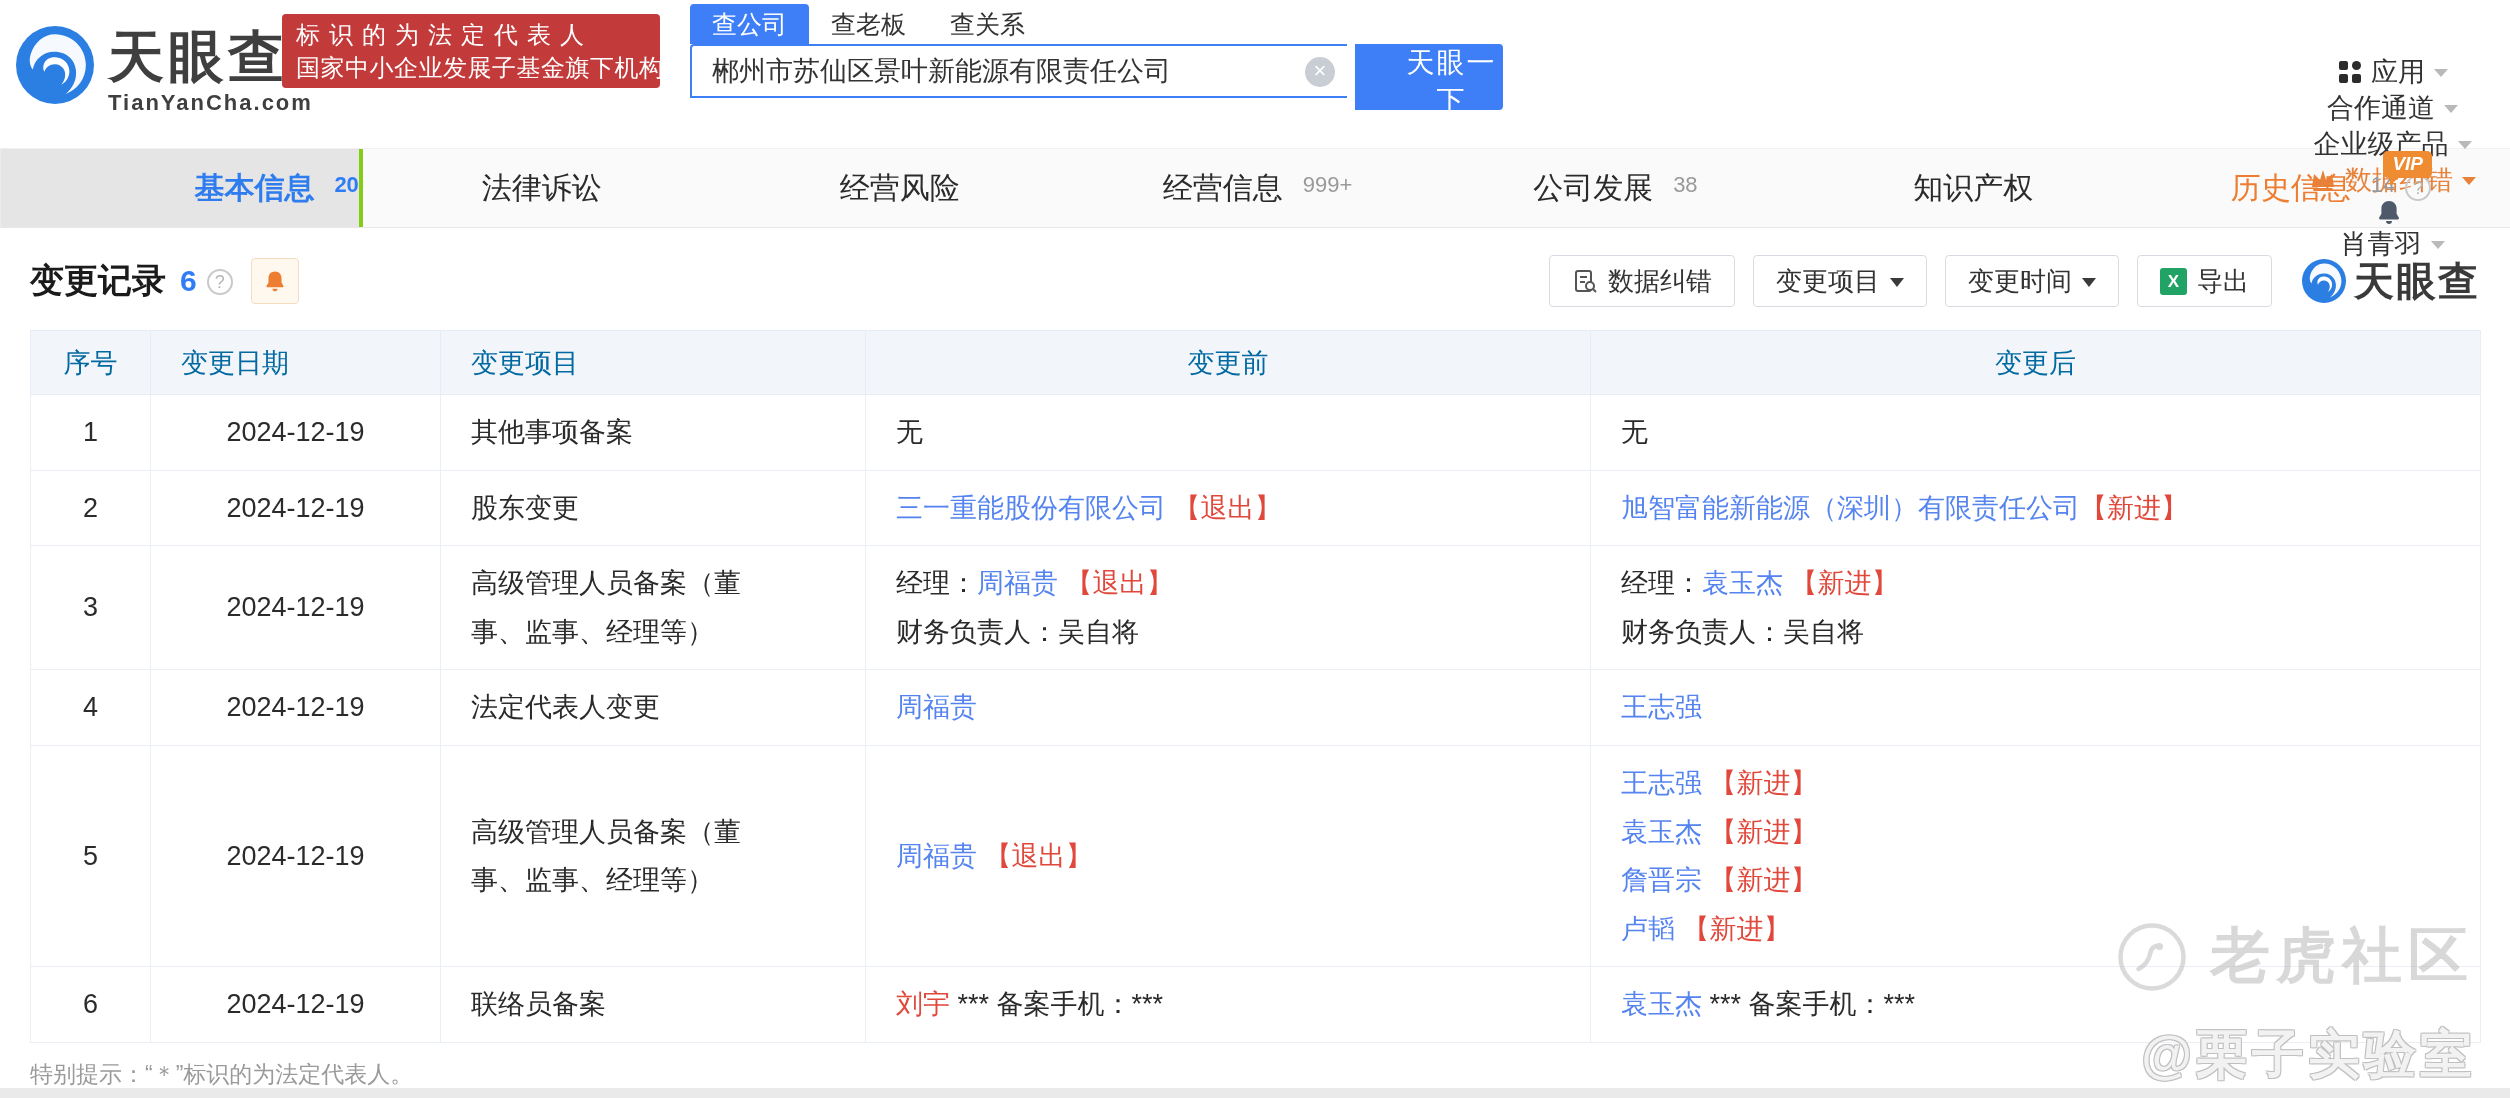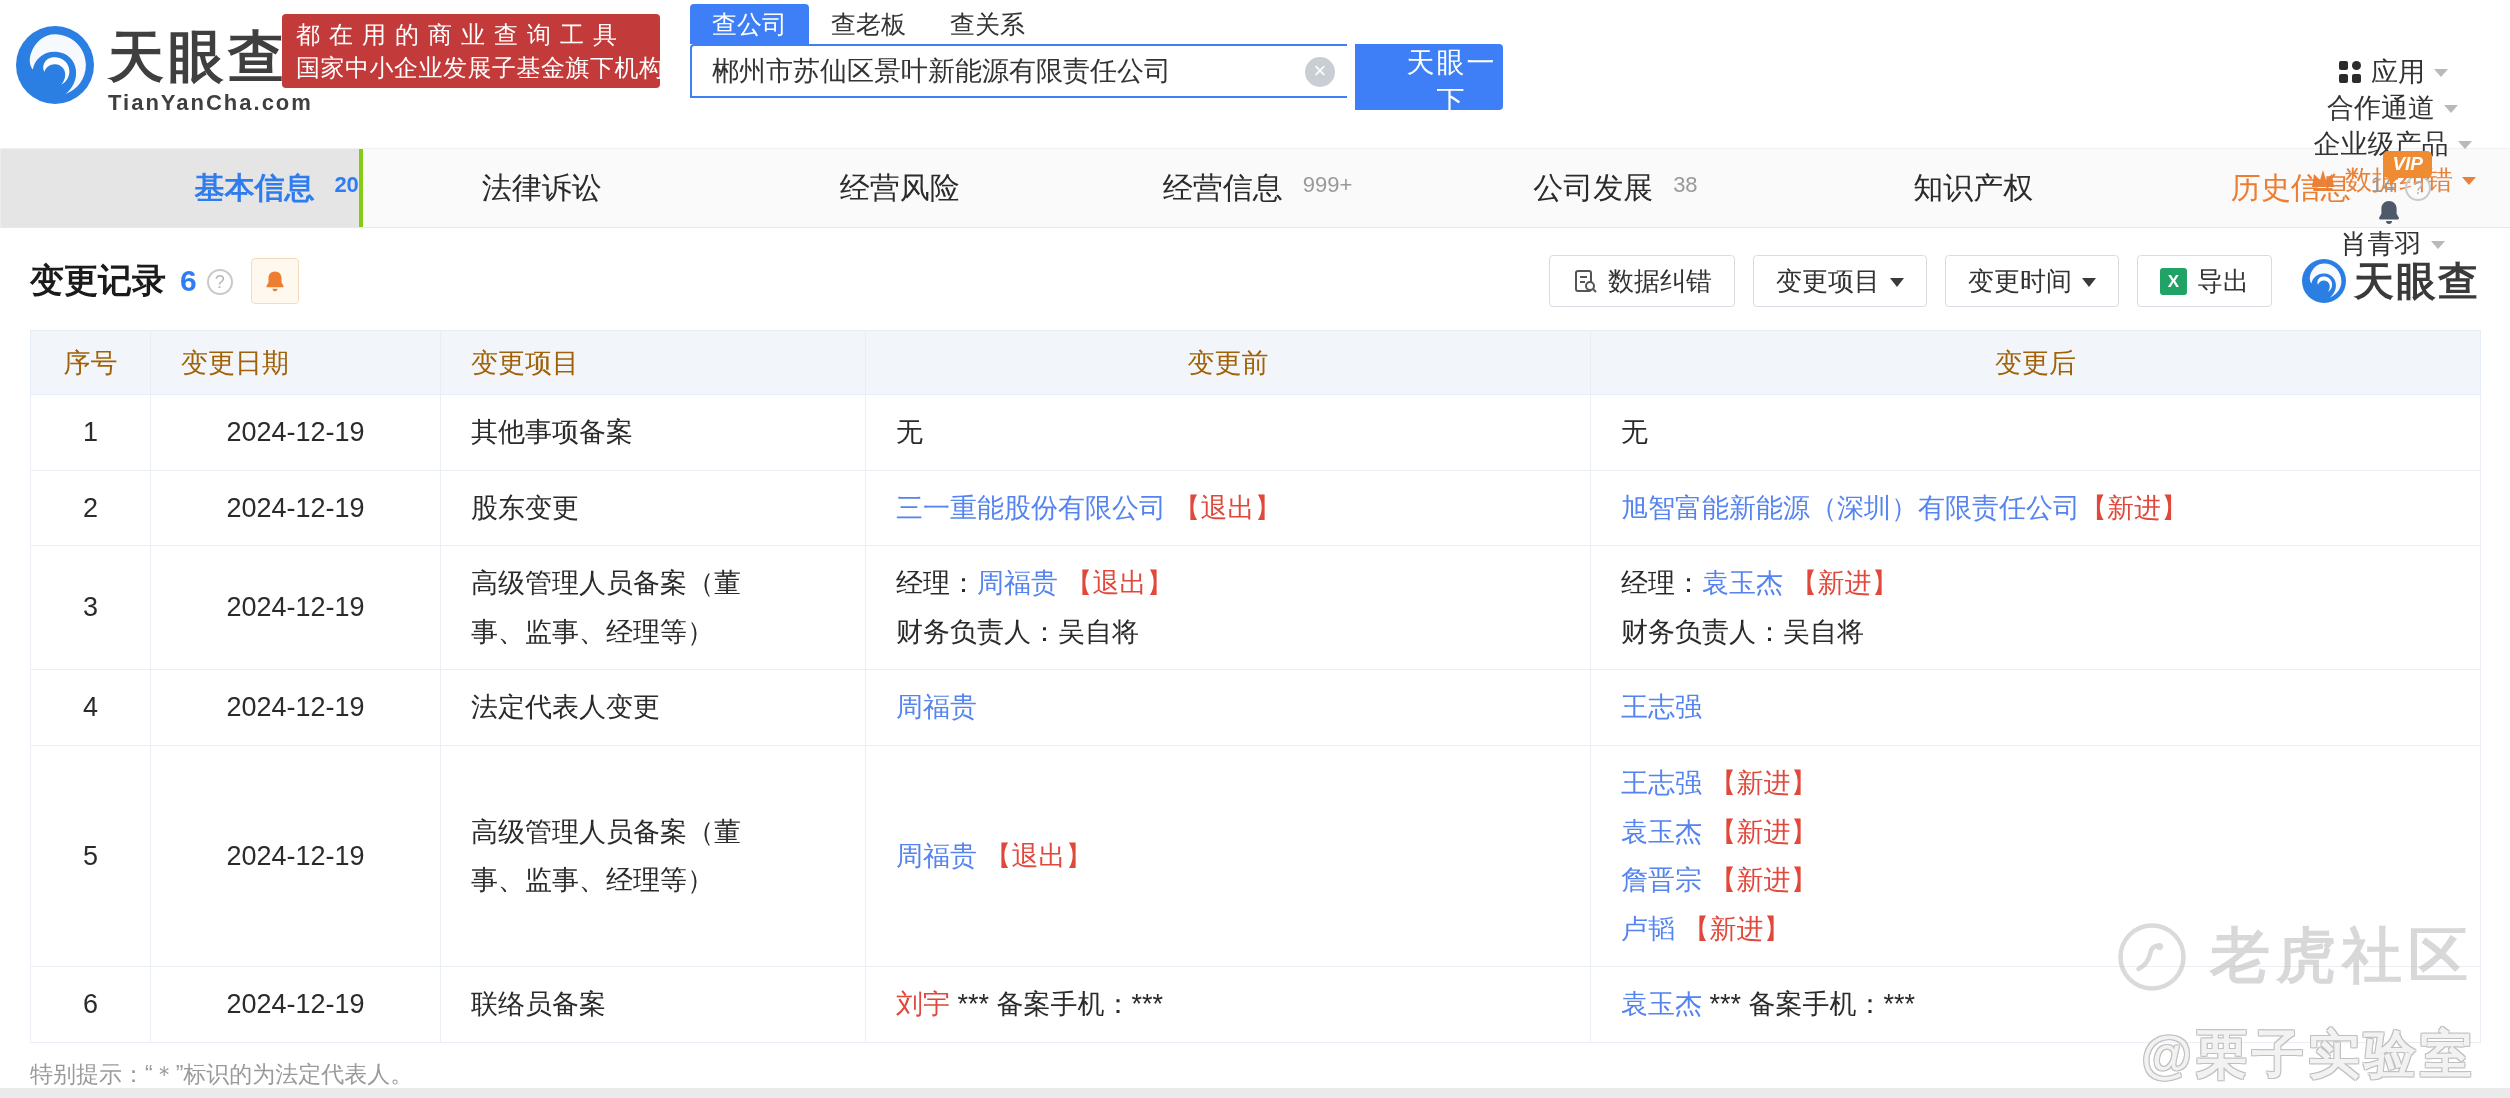--- a/index.html
+++ b/index.html
@@ -71,21 +71,21 @@
   .btn svg { margin-right:10px; }
   .dcaret { width:0; height:0; border:7px solid transparent; border-top:9px solid #3a3a3a; margin-left:10px; margin-top:9px; }
   .xls { width:27px; height:27px; background:#21a366; border-radius:3px; color:#fff; font-size:17px;
          font-weight:bold; text-align:center; line-height:27px; margin-right:10px; }
   .brand-sm { display:flex; align-items:center; margin-left:30px; }
   .brand-sm svg { width:44px; height:44px; }
   .brand-sm span { font-size:40px; font-weight:bold; color:#3a3a3a; margin-left:8px; letter-spacing:2px; }
 
   
   table.chg { width:2450px; margin:22px 30px 0; border-collapse:collapse; table-layout:fixed; }
-  .chg th { height:64px; background:#f2f6fa; border:1px solid #e6edf4; font-size:27px; font-weight:400; color:#a16207; }
+  .chg th { height:64px; background:#f2f6fa; border:1px solid #e6edf4; font-size:27px; font-weight:400; color:#0369a1; }
   .chg th.al { text-align:left; padding-left:30px; }
   .chg td { border:1px solid #e9eff5; padding:13px 30px; font-size:27px; color:#2b2b2b; line-height:1.8;
             vertical-align:middle; }
   .chg td.no, .chg td.date { text-align:center; padding-left:0; padding-right:0; }
   .chg td.item { padding-right:90px; }
   .lnk { color:#5584f0; cursor:pointer; }
   .red { color:#e0483b; }
   .cline { white-space:nowrap; }
 
   
@@ -110,21 +110,21 @@
       <path d="M24 5c10.5 0 19 8.5 19 19 0 8.2-5.2 15.2-12.5 17.9 4.6-3.9 7-9.1 6.4-14.7-.7-6.4-5.5-10.7-11.9-11.3-7.6-.7-13.5 4.3-14.7 10.9-1.8-2.4-2.4-6-1.2-9.6C11.4 10 17 5 24 5z" fill="#fff" opacity="0.96"></path>
       <path d="M24.4 19.2c4.6.4 8 3.4 8.4 8 .3 3.8-1.7 7.2-5 8.9 1.9-2.1 2.8-4.6 2.4-7.3-.5-3-2.8-5-5.8-5.3-3.3-.3-6.1 1.7-6.9 4.7-.8-1.3-1-3-.4-4.7 1.1-3 4-4.6 7.3-4.3z" fill="#fff"></path>
     </svg>
     <div class="logo-txt">
       <div class="logo-brand">天眼查</div>
       <div class="logo-domain">TianYanCha.com</div>
     </div>
   </div>
 
   <div class="promo">
-    <div class="promo-l1">都在用的商业查询工具</div>
+    <div class="promo-l1">标识的为法定代表人</div>
     <div class="promo-l2">国家中小企业发展子基金旗下机构</div>
   </div>
 
   <div class="searchbox">
     <div class="stabs">
       <div class="stab active">查公司</div>
       <div class="stab">查老板</div>
       <div class="stab">查关系</div>
     </div>
     <div class="srow">

